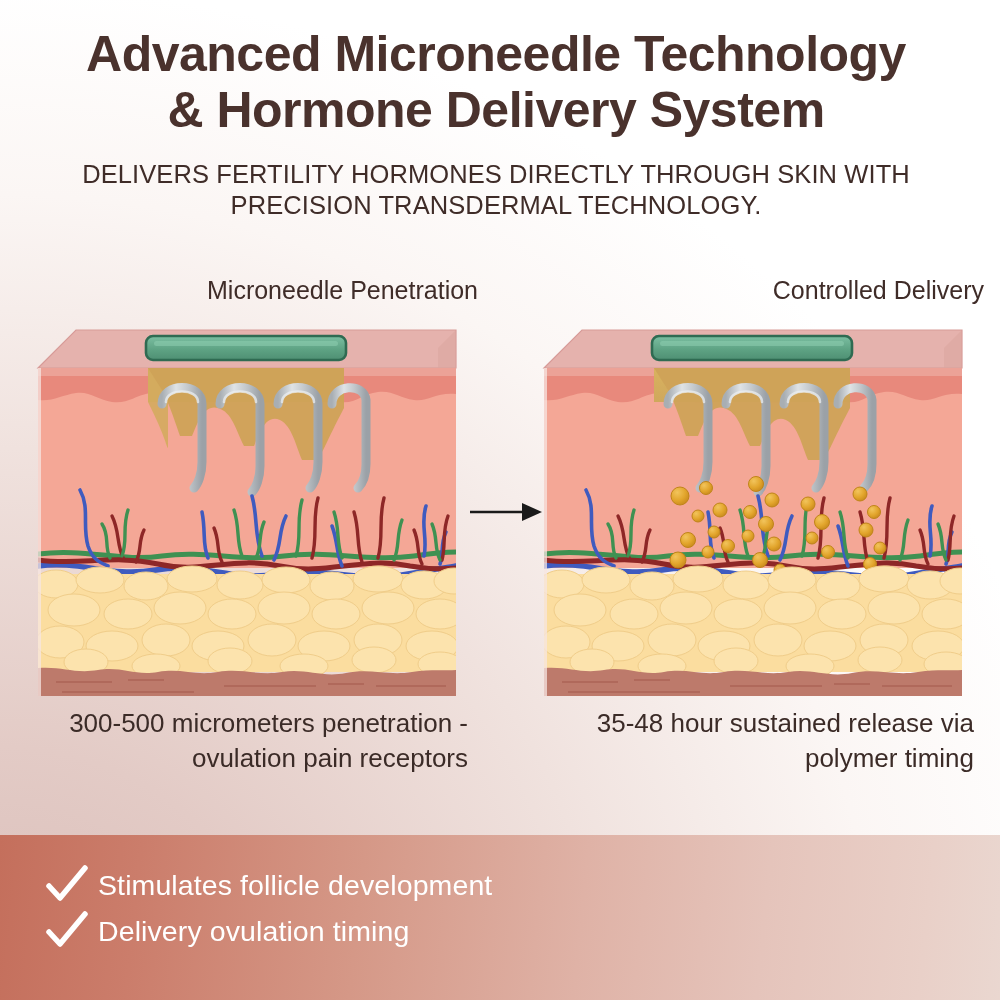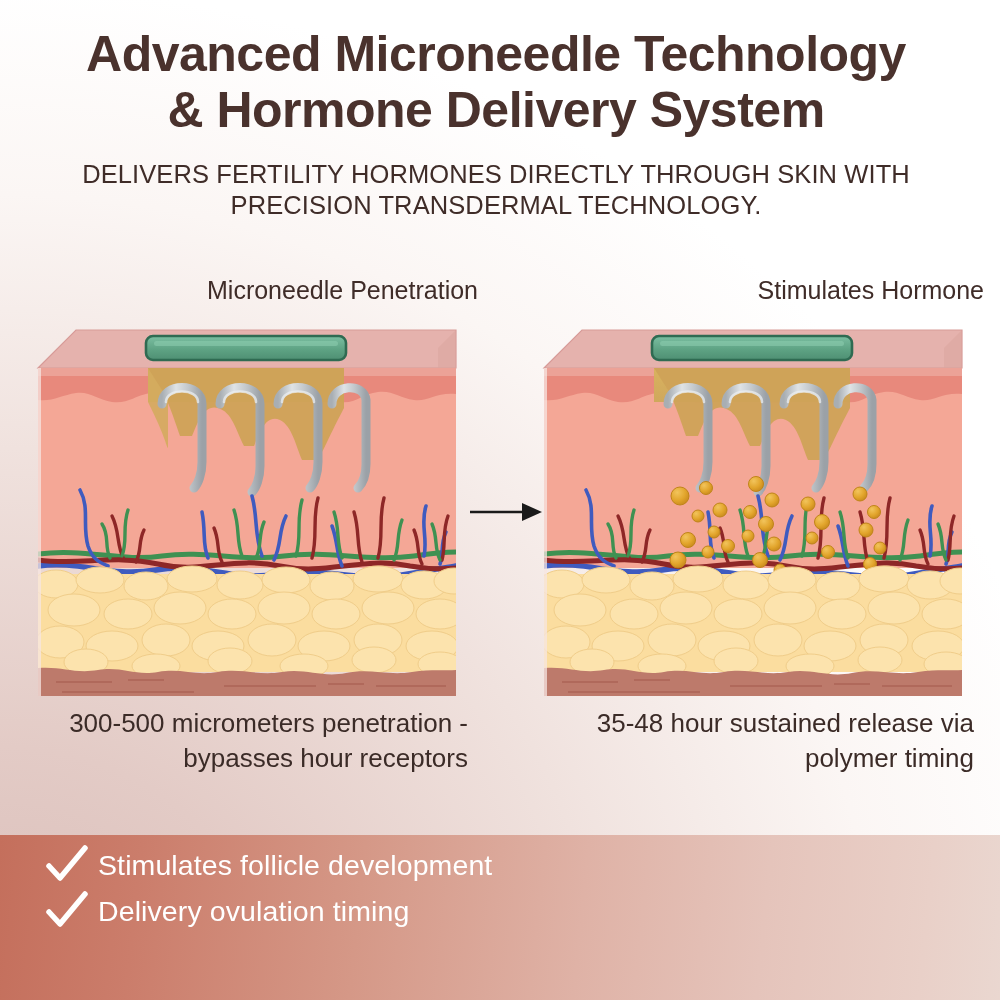--- a/index.html
+++ b/index.html
@@ -49,21 +49,21 @@
   }
   .panel-caption .ln{display:block;}
 
   
   .arrow{position:absolute;left:466px;top:492px;width:80px;height:40px;}
 
   
   .benefits{
     position:absolute;left:0;right:0;bottom:0;height:165px;
     background:linear-gradient(96deg,#c46f5c 0%,#cb7d6b 14%,#d59887 36%,#dfb2a6 58%,#e5c4bb 76%,#e9d0c8 92%,#ead7d0 100%);
-    padding:8px 0 0 44px;box-sizing:border-box;
+    padding:28px 0 0 44px;box-sizing:border-box;
   }
   .benefit{display:flex;align-items:center;height:44px;margin-bottom:2px;}
   .check{width:46px;height:40px;flex:0 0 46px;margin-right:8px;}
   .benefit-text{color:#ffffff;font-size:28.5px;line-height:1;letter-spacing:0.1px;}
 </style>
 </head>
 <body>
 
 <div id="page">
 
@@ -224,26 +224,26 @@
             <rect x="130" y="20" width="200" height="24" rx="7" fill="url(#patchGradL)" stroke="#2f6b52" stroke-width="2.6"></rect>
             <rect x="138" y="25" width="184" height="5" rx="2.5" fill="#8ecdb0" opacity="0.55"></rect>
           </g>
 
           <rect x="22" y="52" width="3" height="328" fill="#f7e6e2" opacity="0.75"></rect>
         </svg>
       </div>
 
       <div class="panel-caption">
         <span class="ln">300-500 micrometers penetration -</span>
-        <span class="ln">bypasses hour receptors</span>
+        <span class="ln">ovulation pain receptors</span>
       </div>
     </div>
 
     <div class="panel right">
-      <div class="panel-label">Stimulates Hormone</div>
+      <div class="panel-label">Controlled Delivery</div>
 
       <div class="diagram-wrap">
         <svg class="diagram" viewBox="0 0 462 382" xmlns="http://www.w3.org/2000/svg">
           <defs>
             <clipPath id="bodyClipR">
                 <rect x="22" y="52" width="418" height="328"></rect>
               </clipPath>
             <linearGradient id="needleGradR" x1="0" y1="0" x2="1" y2="0">
               <stop offset="0%" stop-color="#a8aeb3"></stop>
                 <stop offset="35%" stop-color="#dfe3e6"></stop>

